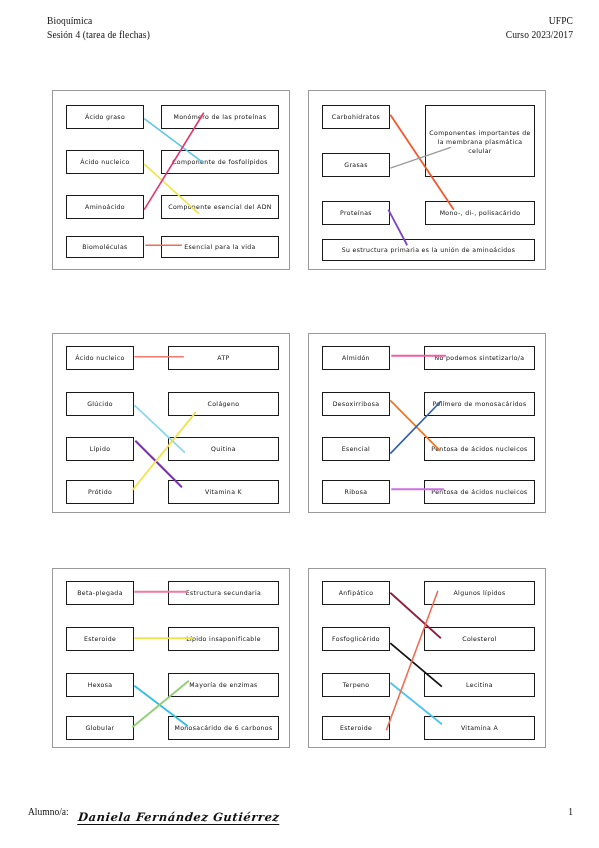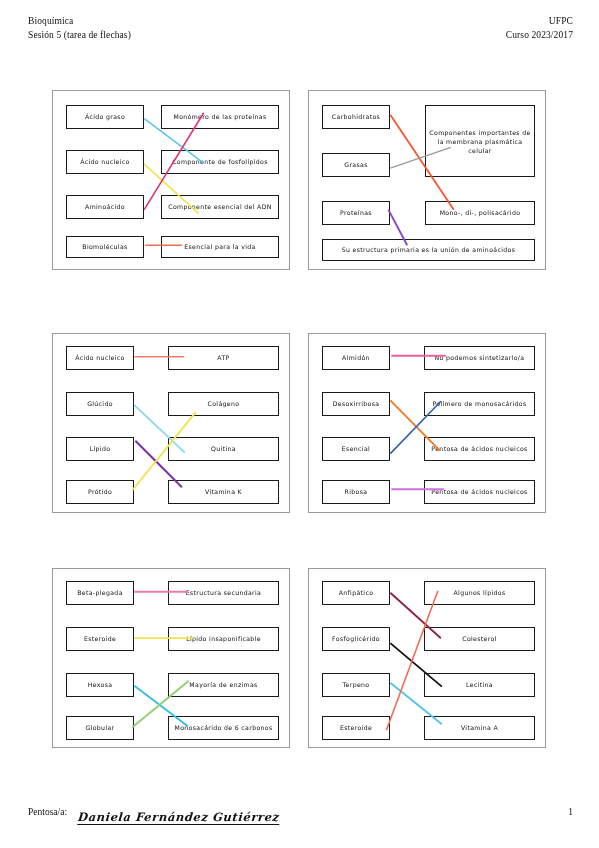--- a/index.html
+++ b/index.html
@@ -40,20 +40,21 @@
     position: absolute;
     right: 0;
     top: 0;
     text-align: right;
   }
   .hdr-line {
     font-size: 9.5px;
     line-height: 14px;
     white-space: nowrap;
     letter-spacing: .1px;
+    margin-left: 19px;
   }
 
   
   .panel {
     position: absolute;
     border: 1px solid #9a9a9a;
     background: #ffffff;
     box-sizing: border-box;
   }
   .panel-inner {
@@ -131,21 +132,21 @@
   }
 </style>
 </head>
 <body>
 
 <div class="page">
 
   <div class="header">
     <div class="hdr-left">
       <div class="hdr-line">Bioquímica</div>
-      <div class="hdr-line">Sesión 5 (tarea de flechas)</div>
+      <div class="hdr-line">Sesión 4 (tarea de flechas)</div>
     </div>
     <div class="hdr-right">
       <div class="hdr-line">UFPC</div>
       <div class="hdr-line">Curso 2023/2017</div>
     </div>
   </div>
 
   <div class="panel" style="left:52px; top:90px; width:238px; height:180px;">
     <div class="panel-inner">
       <div class="item" style="left:13px; top:14px; width:78px; height:24px;">Ácido graso</div>
@@ -263,18 +264,18 @@
       <svg class="links" viewBox="0 0 238 180" preserveAspectRatio="none">
         <line x1="82" y1="24" x2="133" y2="70" stroke="#8b2040" stroke-width="1.8"></line>
         <line x1="82" y1="75" x2="134" y2="119" stroke="#111111" stroke-width="1.8"></line>
         <line x1="82" y1="115" x2="134" y2="157" stroke="#4ec3ef" stroke-width="1.8"></line>
         <line x1="78" y1="163" x2="130" y2="22" stroke="#ef6d54" stroke-width="1.6"></line>
       </svg>
     </div>
   </div>
 
   <div class="footer">
-    <div class="alumno-label">Pentosa/a:</div>
+    <div class="alumno-label">Alumno/a:</div>
     <div class="signature">Daniela Fernández Gutiérrez</div>
     <div class="page-num">1</div>
   </div>
 
 </div>
 
 </body></html>

